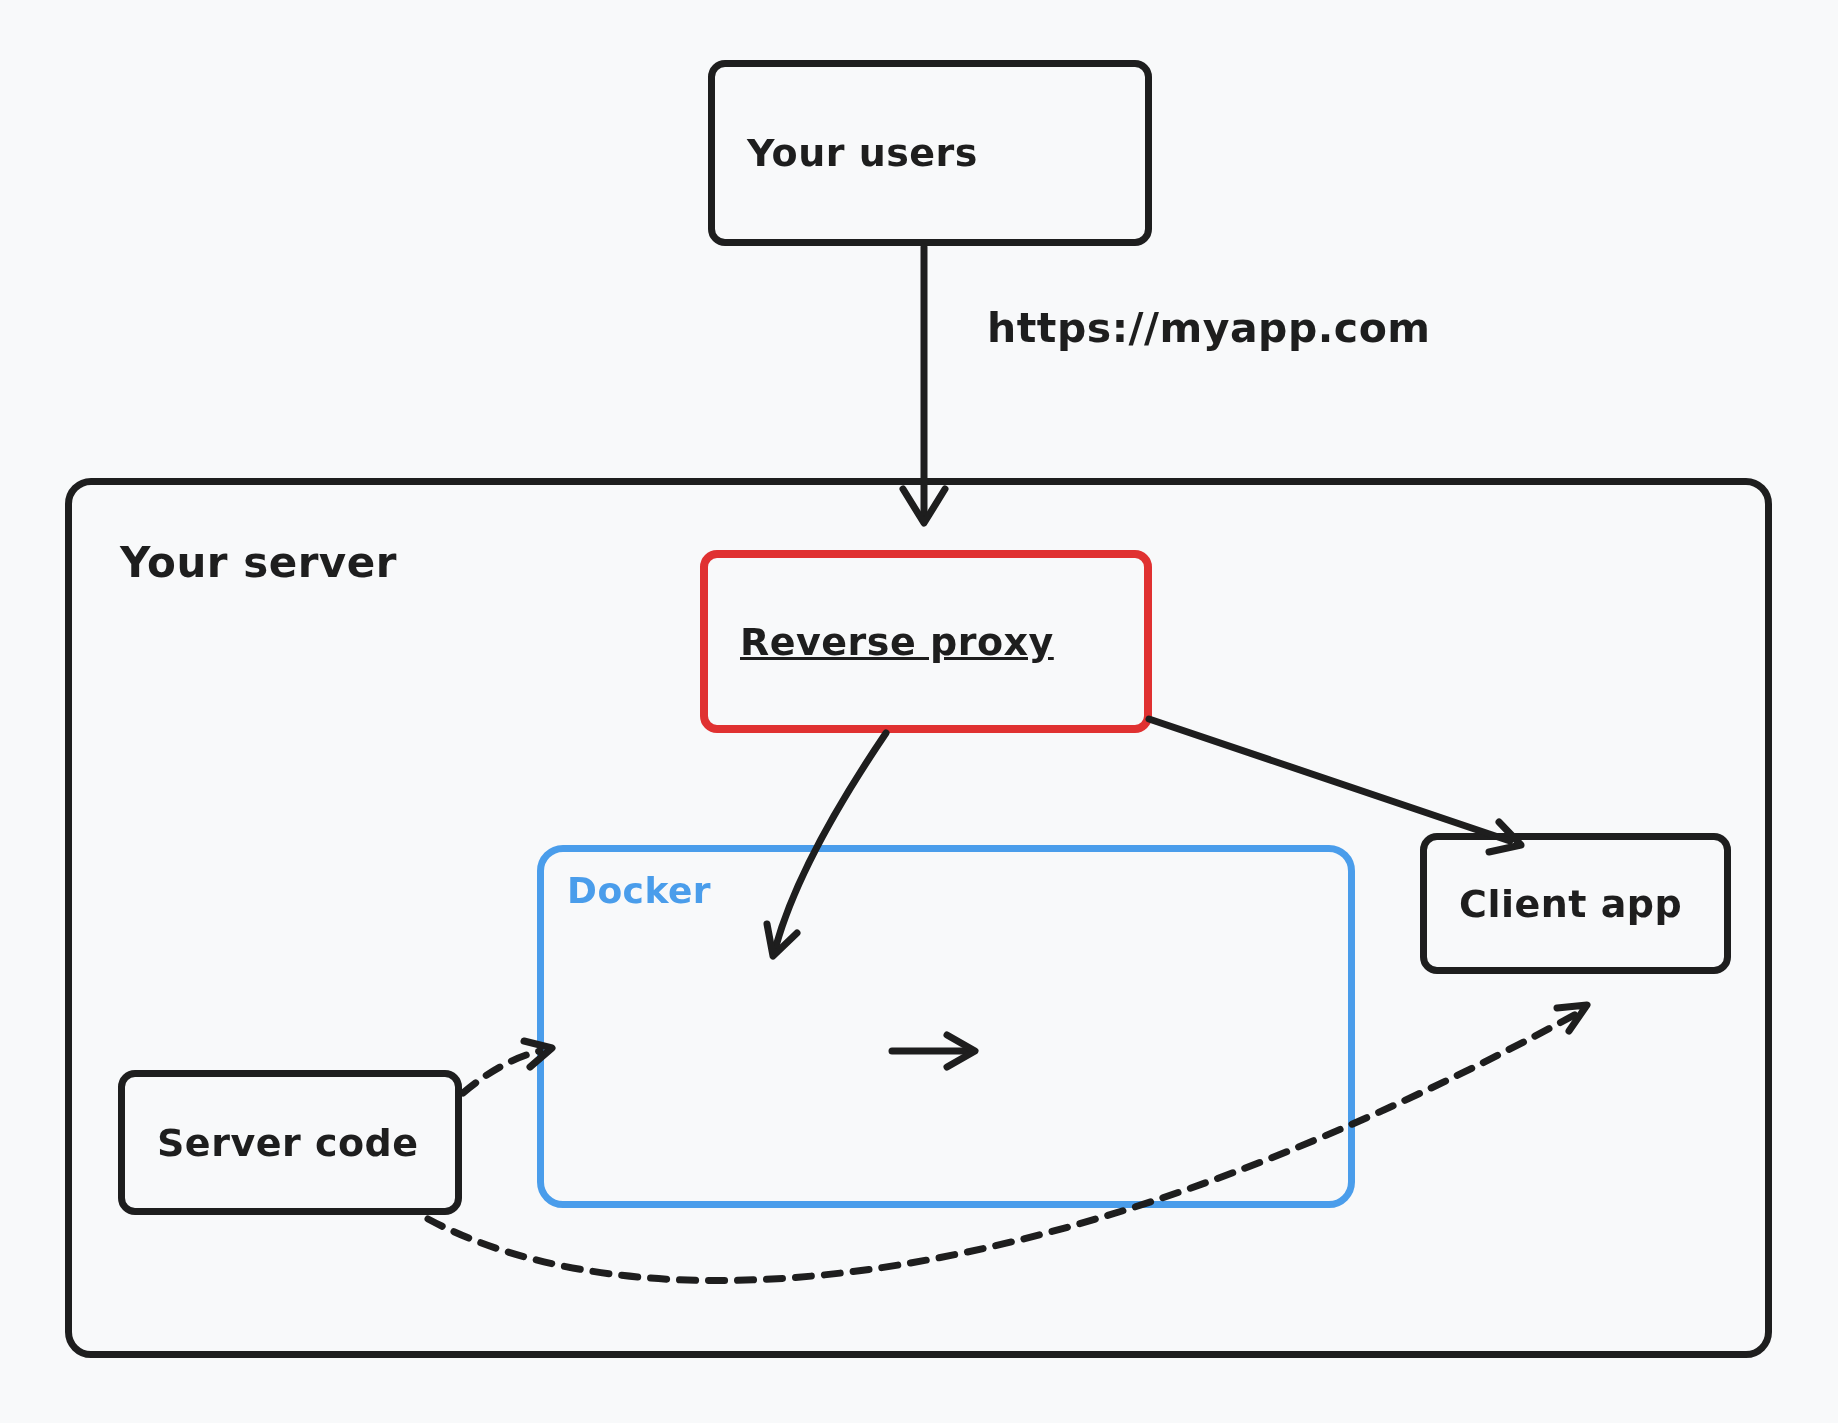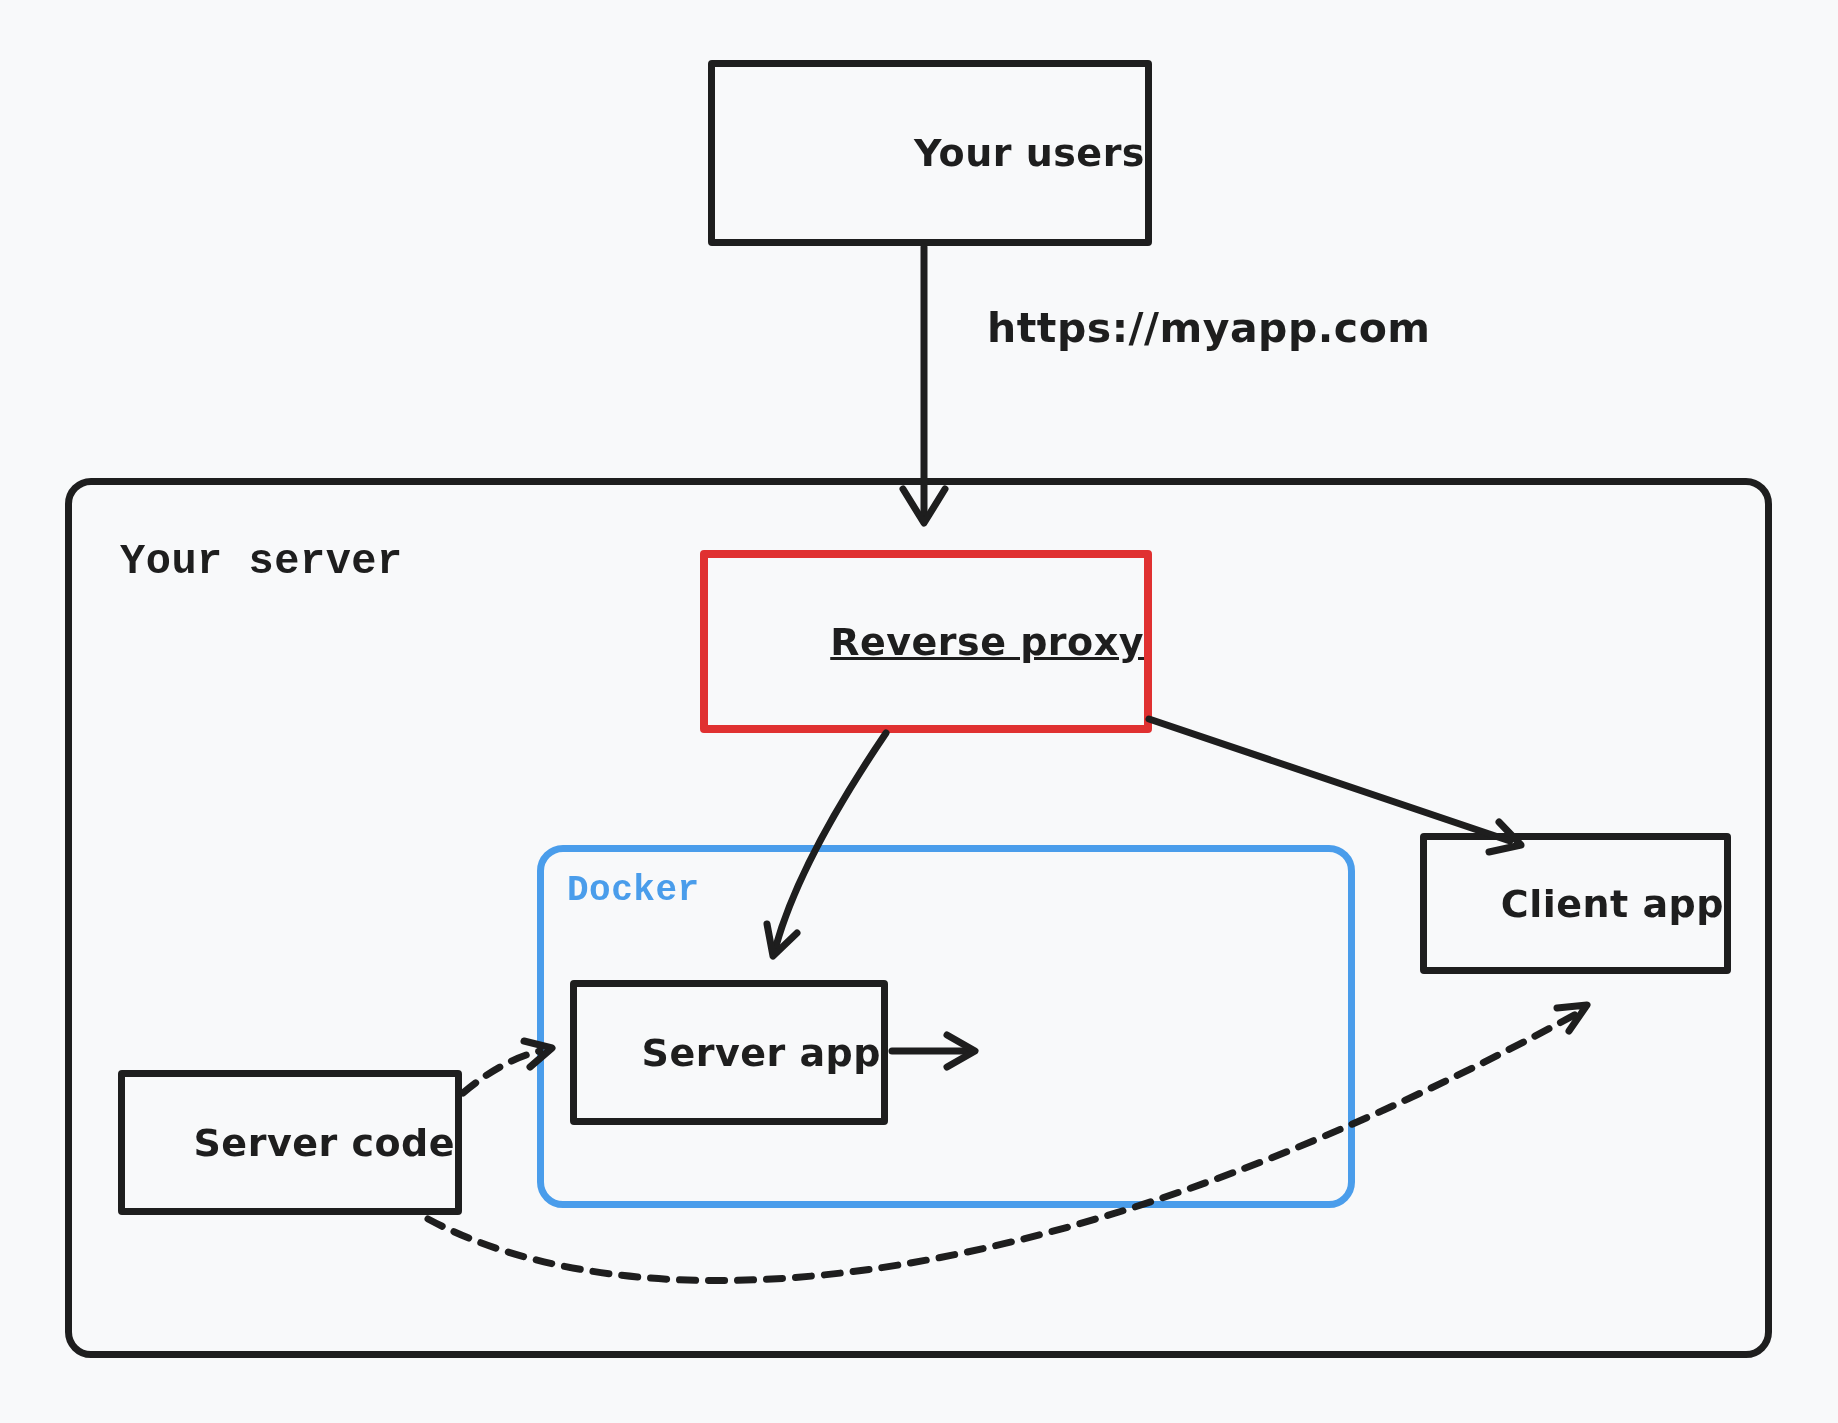--- a/index.html
+++ b/index.html
@@ -15,44 +15,44 @@
     height: 1423px;
     background: var(--bg);
     font-family: "DejaVu Sans", sans-serif;
     font-weight: 700;
     color: var(--ink);
     overflow: hidden;
   }
   .node {
     position: absolute;
     border: 7px solid var(--ink);
-    border-radius: 4px;
+    border-radius: 17px;
     display: flex;
     align-items: center;
-    justify-content: flex-end;
+    justify-content: flex-start;
     font-size: 38px;
     letter-spacing: 0.5px;
     box-sizing: border-box;
     background: transparent;
+    padding-left: 32px;
   }
   .node.red-border { border-color: var(--red); border-width: 8px; text-decoration: underline; }
   .frame {
     position: absolute;
     border: 7px solid var(--ink);
     border-radius: 26px;
     box-sizing: border-box;
     background: transparent;
   }
   .frame.blue-border { border-color: var(--blue); }
   .floating-label {
     position: absolute;
     font-size: 42px;
     letter-spacing: 0.5px;
     white-space: nowrap;
-    font-family: Liberation Mono, monospace;
   }
   .floating-label.blue-text { color: var(--blue); font-size: 36px; }
   .edge-label-group {
     position: absolute;
     font-size: 41px;
     line-height: 73px;
     letter-spacing: 0.5px;
     white-space: nowrap;
     margin-left: 40px;
   }
@@ -82,23 +82,20 @@
   <div class="floating-label blue-text" style="left:567px; top:870px;">Docker</div>
 
   <div class="node" style="left:708px; top:60px; width:444px; height:186px;">
     <span>Your users</span>
   </div>
 
   <div class="node red-border" style="left:700px; top:550px; width:452px; height:183px;">
     <span>Reverse proxy</span>
   </div>
 
-  <div class="node" style="left:570px; top:980px; width:318px; height:145px;">
-    <span>Server app</span>
-  </div>
 
 
   <div class="node" style="left:1420px; top:833px; width:311px; height:141px;">
     <span>Client app</span>
   </div>
 
   <div class="node" style="left:118px; top:1070px; width:344px; height:145px;">
     <span>Server code</span>
   </div>
 

